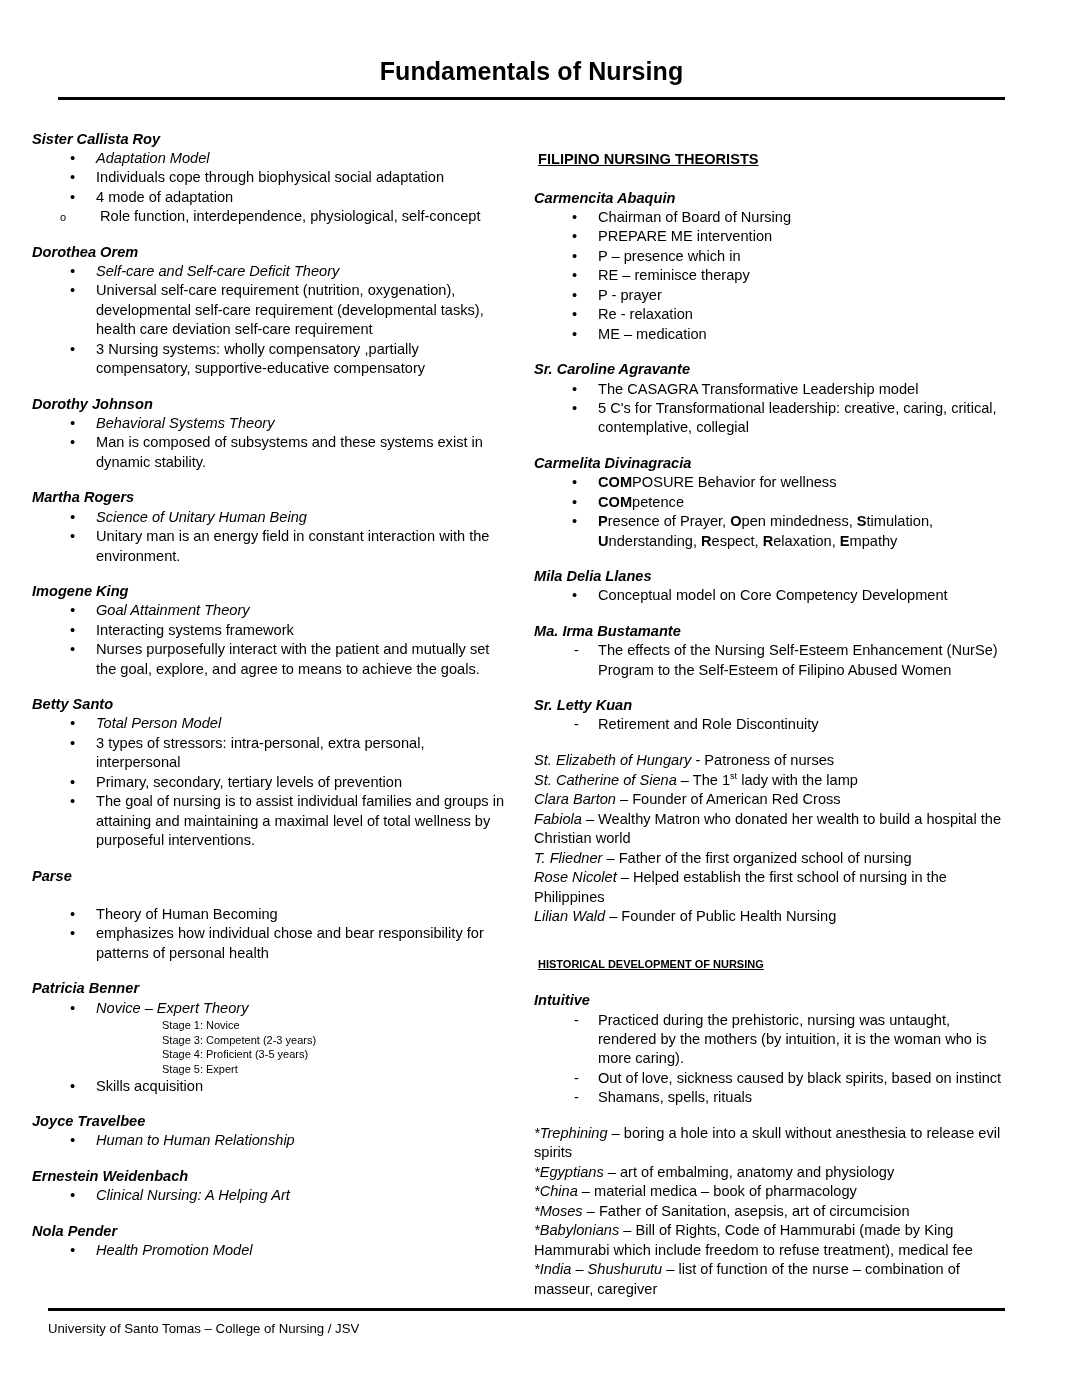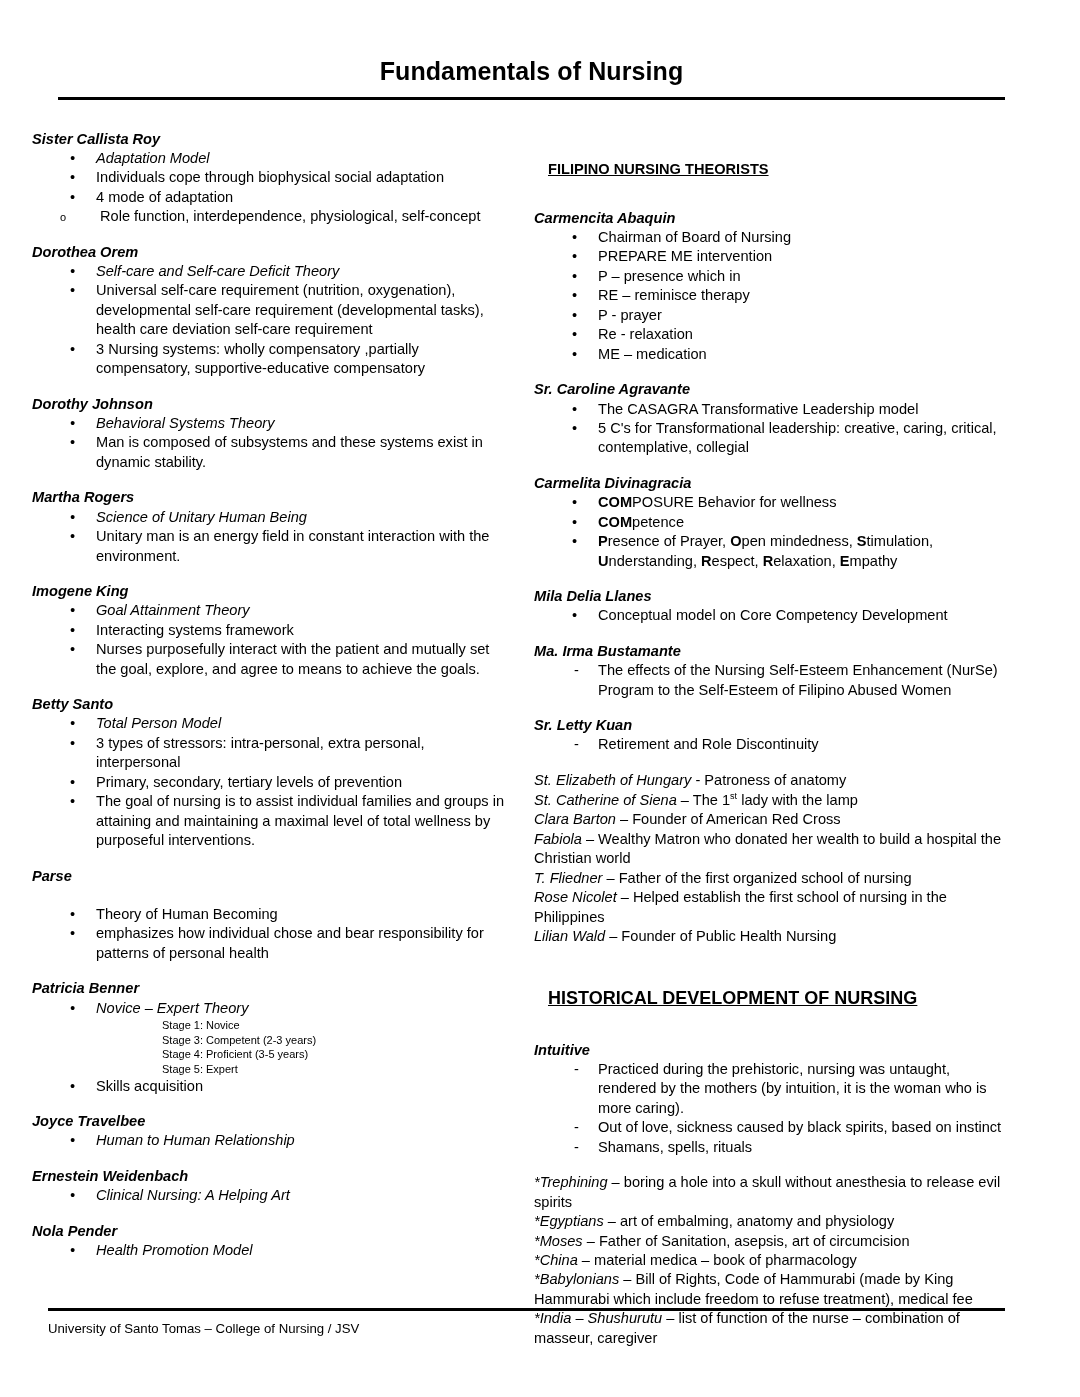--- a/index.html
+++ b/index.html
@@ -60,24 +60,24 @@
     font-style: italic;
     font-size: 14.6px;
     line-height: 1.32;
     margin: 0;
   }
   .section-head {
     font-weight: bold;
     font-size: 14.6px;
     text-decoration: underline;
     line-height: 1.32;
-    margin: 14px;
+    margin: 4px;
   }
   .section-head.big {
-    font-size: 18px;
+    font-size: 11px;
   }
   ul.bullets {
     list-style: none;
     margin: 0;
     padding: 0;
   }
   ul.bullets > li {
     position: relative;
     padding-left: 64px;
     font-size: 14.6px;
@@ -273,41 +273,41 @@
         <div class="theorist-name">Ma. Irma Bustamante</div>
         <ul class="bullets">
           <li class="dash"><span class="mk">-</span><span>The effects of the Nursing Self-Esteem Enhancement (NurSe) Program to the Self-Esteem of Filipino Abused Women</span></li>
         </ul>
         <div class="gap"></div>
         <div class="theorist-name">Sr. Letty Kuan</div>
         <ul class="bullets">
           <li class="dash"><span class="mk">-</span><span>Retirement and Role Discontinuity</span></li>
         </ul>
         <div class="gap"></div>
-        <div class="plain-line"><span class="nm">St. Elizabeth of Hungary</span><span> - Patroness of anatomy</span></div>
+        <div class="plain-line"><span class="nm">St. Elizabeth of Hungary</span><span> - Patroness of nurses</span></div>
         <div class="plain-line"><span class="nm">St. Catherine of Siena</span><span> – The 1</span><sup>st</sup><span> lady with the lamp</span></div>
         <div class="plain-line"><span class="nm">Clara Barton</span><span> – Founder of American Red Cross</span></div>
         <div class="plain-line"><span class="nm">Fabiola</span><span> – Wealthy Matron who donated her wealth to build a hospital the Christian world</span></div>
         <div class="plain-line"><span class="nm">T. Fliedner</span><span> – Father of the first organized school of nursing</span></div>
         <div class="plain-line"><span class="nm">Rose Nicolet</span><span> – Helped establish the first school of nursing in the Philippines</span></div>
         <div class="plain-line"><span class="nm">Lilian Wald</span><span> – Founder of Public Health Nursing</span></div>
         <div class="gap-lg"></div>
         <div class="section-head big">HISTORICAL DEVELOPMENT OF NURSING</div>
         <div class="gap"></div>
         <div class="theorist-name">Intuitive</div>
         <ul class="bullets">
           <li class="dash"><span class="mk">-</span><span>Practiced during the prehistoric, nursing was untaught, rendered by the mothers (by intuition, it is the woman who is more caring).</span></li>
           <li class="dash"><span class="mk">-</span><span>Out of love, sickness caused by black spirits, based on instinct</span></li>
           <li class="dash"><span class="mk">-</span><span>Shamans, spells, rituals</span></li>
         </ul>
         <div class="gap"></div>
         <div class="plain-line"><span class="nm">*Trephining</span><span> – boring a hole into a skull without anesthesia to release evil spirits</span></div>
         <div class="plain-line"><span class="nm">*Egyptians</span><span> – art of embalming, anatomy and physiology</span></div>
+        <div class="plain-line"><span class="nm">*China</span><span> – material medica – book of pharmacology</span></div>
         <div class="plain-line"><span class="nm">*Moses</span><span> – Father of Sanitation, asepsis, art of circumcision</span></div>
-        <div class="plain-line"><span class="nm">*China</span><span> – material medica – book of pharmacology</span></div>
         <div class="plain-line"><span class="nm">*Babylonians</span><span> – Bill of Rights, Code of Hammurabi (made by King Hammurabi which include freedom to refuse treatment), medical fee</span></div>
         <div class="plain-line"><span class="nm">*India – Shushurutu</span><span> – list of function of the nurse – combination of masseur, caregiver</span></div>
       </div>
 
   </div>
 
   <div class="footer">
     <div class="footer-rule"></div>
     <div class="footer-text">University of Santo Tomas – College of Nursing / JSV</div>
   </div>

